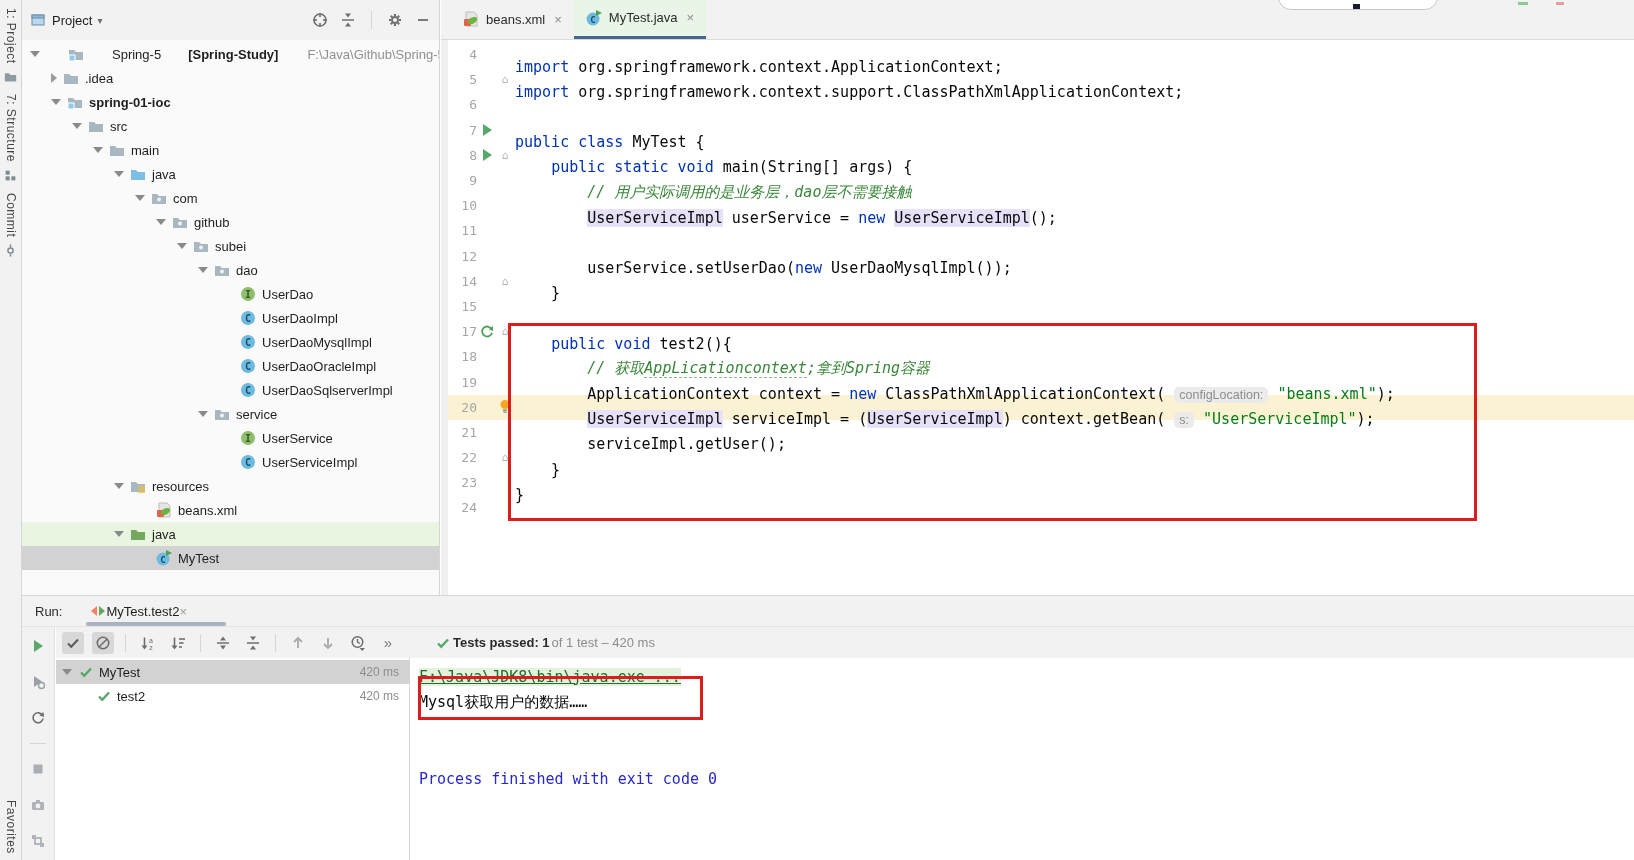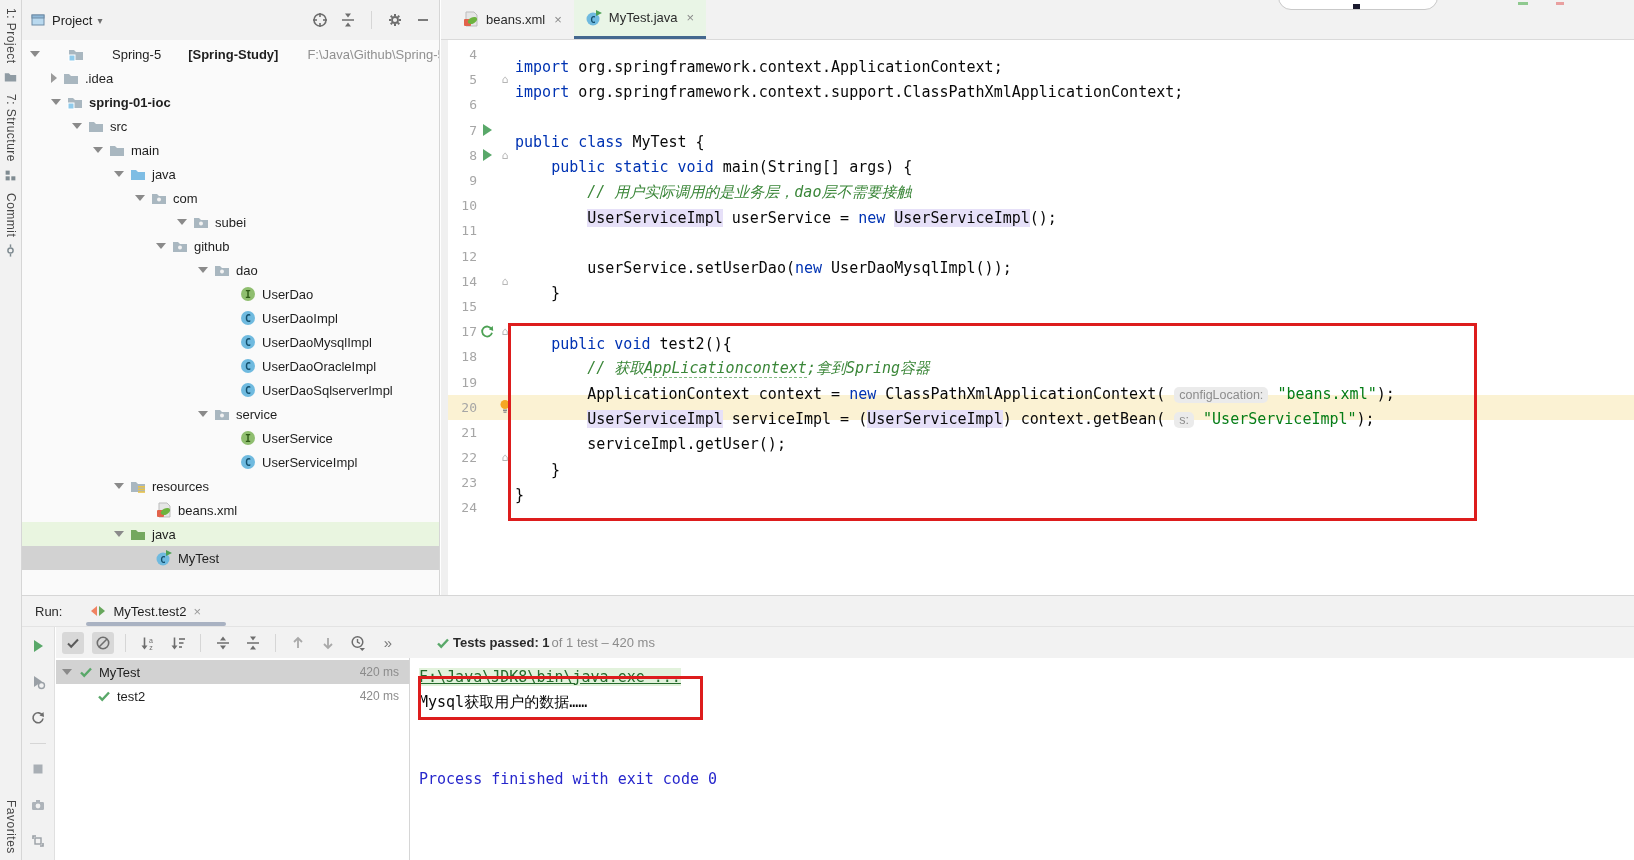--- a/index.html
+++ b/index.html
@@ -57,21 +57,21 @@
   .cmu { color:#3A8638; font-style:italic; border-bottom:1px dashed #84BD84; }
   .str { color:#067D17; }
   .ann { color:#9E880D; }
   .hl { background:#E6E0F8; color:#080808; }
   .hint { background:#EBEBEB; color:#8C8C8C; border-radius:5px; padding:1px 5px; font-family:"Liberation Sans", sans-serif; font-size:12.5px; }
 
   
   #runpanel { position:absolute; left:22px; top:595px; right:0; bottom:0; background:#fff; border-top:1px solid #D6D6D6; }
   #run-header { height:31px; background:#F2F2F2; display:flex; align-items:center; padding-left:13px; border-bottom:1px solid #E3E3E3; position:relative; }
   #run-label { color:#2b2b2b; }
-  #run-tab { display:flex; align-items:center; gap:7px; margin-left:28px; cursor:pointer; }
+  #run-tab { display:flex; align-items:center; gap:0; margin-left:28px; cursor:pointer; }
   #run-tab .x { color:#9a9a9a; }
   #run-tab-underline { position:absolute; left:64px; top:26px; width:140px; height:4px; background:#A9B2C2; border-radius:2px; }
   #run-body { position:absolute; top:31px; left:0; right:0; bottom:0; }
   #run-strip { position:absolute; left:0; top:0; width:33px; bottom:0; background:#F2F2F2; border-right:1px solid #E0E0E0; display:flex; flex-direction:column; align-items:center; padding-top:8px; gap:14px; }
   .strip-sep { width:16px; height:1px; background:#D6D6D6; }
   #run-main { position:absolute; left:34px; top:0; right:0; bottom:0; }
   #run-toolbar { height:31px; background:#F2F2F2; display:flex; align-items:center; padding-left:6px; gap:8px; }
   .tbtn { width:22px; height:22px; display:flex; align-items:center; justify-content:center; border-radius:3px; cursor:pointer; }
   .tbtn.toggled { background:#D8D8D8; }
   .tb-sep { width:1px; height:18px; background:#D6D6D6; margin:0 3px; }
@@ -251,39 +251,39 @@
       <div class="trow" style="padding-left: 113px;">
         <span class="tri open"></span>
         <span class="ic">
           <svg width="16" height="16" viewBox="0 0 16 16">
             <path d="M1 4 h5 l2 2 h7 v8 H1 z" fill="#A9B7C0"></path>
             <circle cx="8" cy="9.5" r="2" fill="#F2F2F2"></circle>
           </svg>
         </span>
         <span class="tlabel">com</span>
       </div>
+      <div class="trow" style="padding-left: 134px;">
+        <span class="tri open"></span>
+        <span class="ic">
+          <svg width="16" height="16" viewBox="0 0 16 16">
+            <path d="M1 4 h5 l2 2 h7 v8 H1 z" fill="#A9B7C0"></path>
+            <circle cx="8" cy="9.5" r="2" fill="#F2F2F2"></circle>
+          </svg>
+        </span>
+        <span class="tlabel">github</span>
+      </div>
       <div class="trow" style="padding-left: 155px;">
         <span class="tri open"></span>
         <span class="ic">
           <svg width="16" height="16" viewBox="0 0 16 16">
             <path d="M1 4 h5 l2 2 h7 v8 H1 z" fill="#A9B7C0"></path>
             <circle cx="8" cy="9.5" r="2" fill="#F2F2F2"></circle>
           </svg>
         </span>
         <span class="tlabel">subei</span>
-      </div>
-      <div class="trow" style="padding-left: 134px;">
-        <span class="tri open"></span>
-        <span class="ic">
-          <svg width="16" height="16" viewBox="0 0 16 16">
-            <path d="M1 4 h5 l2 2 h7 v8 H1 z" fill="#A9B7C0"></path>
-            <circle cx="8" cy="9.5" r="2" fill="#F2F2F2"></circle>
-          </svg>
-        </span>
-        <span class="tlabel">github</span>
       </div>
       <div class="trow" style="padding-left: 176px;">
         <span class="tri open"></span>
         <span class="ic">
           <svg width="16" height="16" viewBox="0 0 16 16">
             <path d="M1 4 h5 l2 2 h7 v8 H1 z" fill="#A9B7C0"></path>
             <circle cx="8" cy="9.5" r="2" fill="#F2F2F2"></circle>
           </svg>
         </span>
         <span class="tlabel">dao</span>

